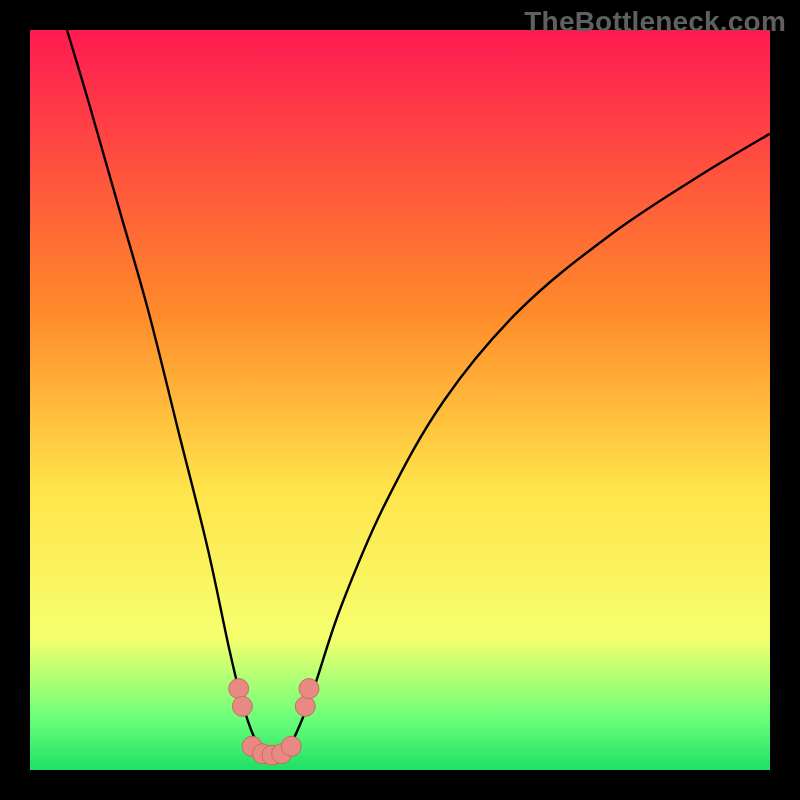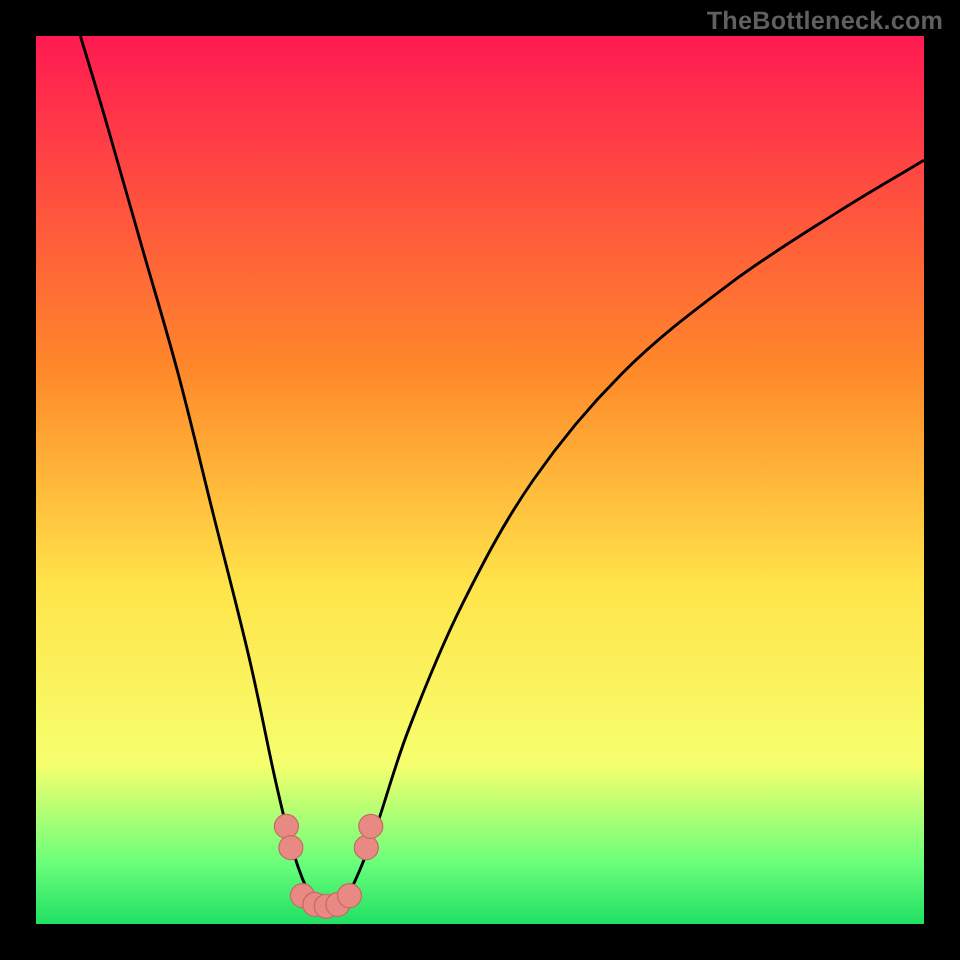--- a/index.html
+++ b/index.html
@@ -14,21 +14,21 @@
   .frame {
     position: relative;
     width: 800px;
     height: 800px;
     background: #000;
   }
   .watermark {
     position: absolute;
     top: 6px;
     right: 14px;
-    font-size: 21px;
+    font-size: 28px;
     font-weight: 600;
     color: #606060;
     letter-spacing: 0.2px;
     z-index: 10;
   }
   svg.plot {
     position: absolute;
     left: 0;
     top: 0;
   }

